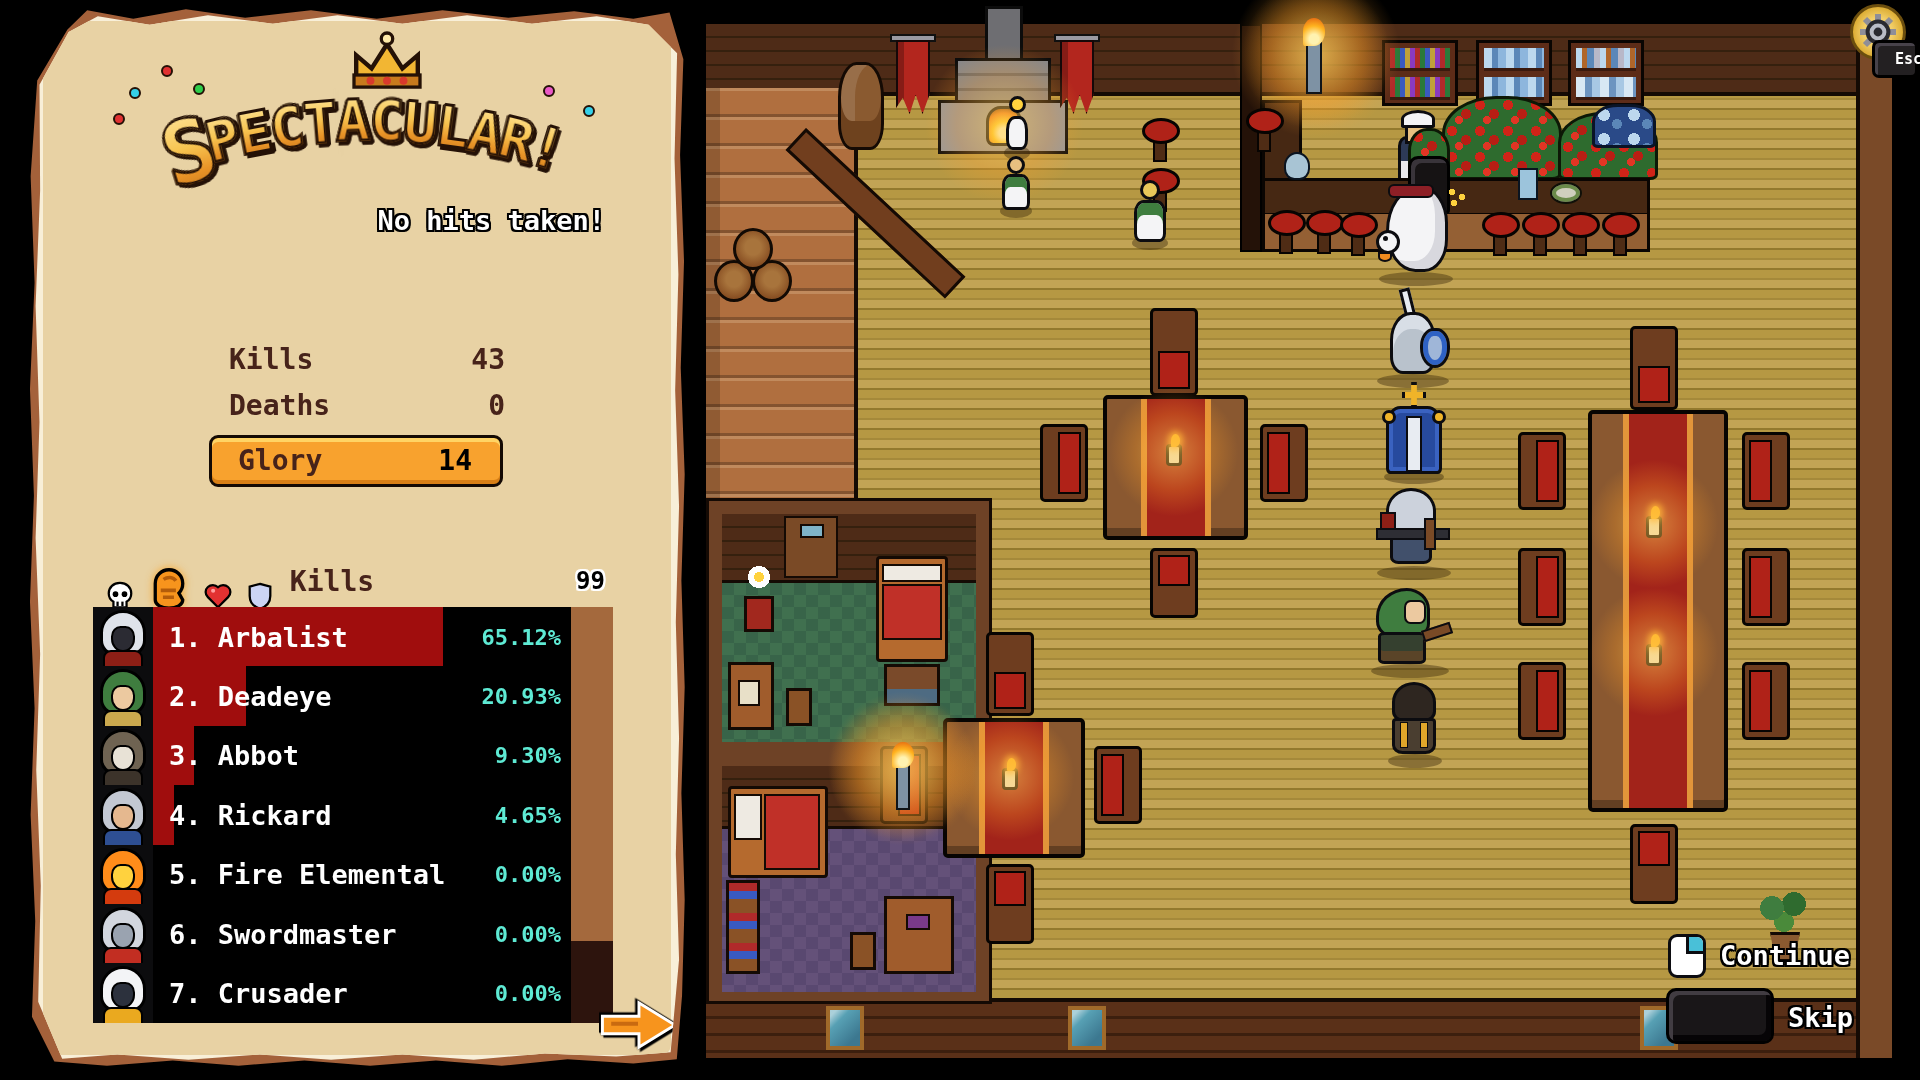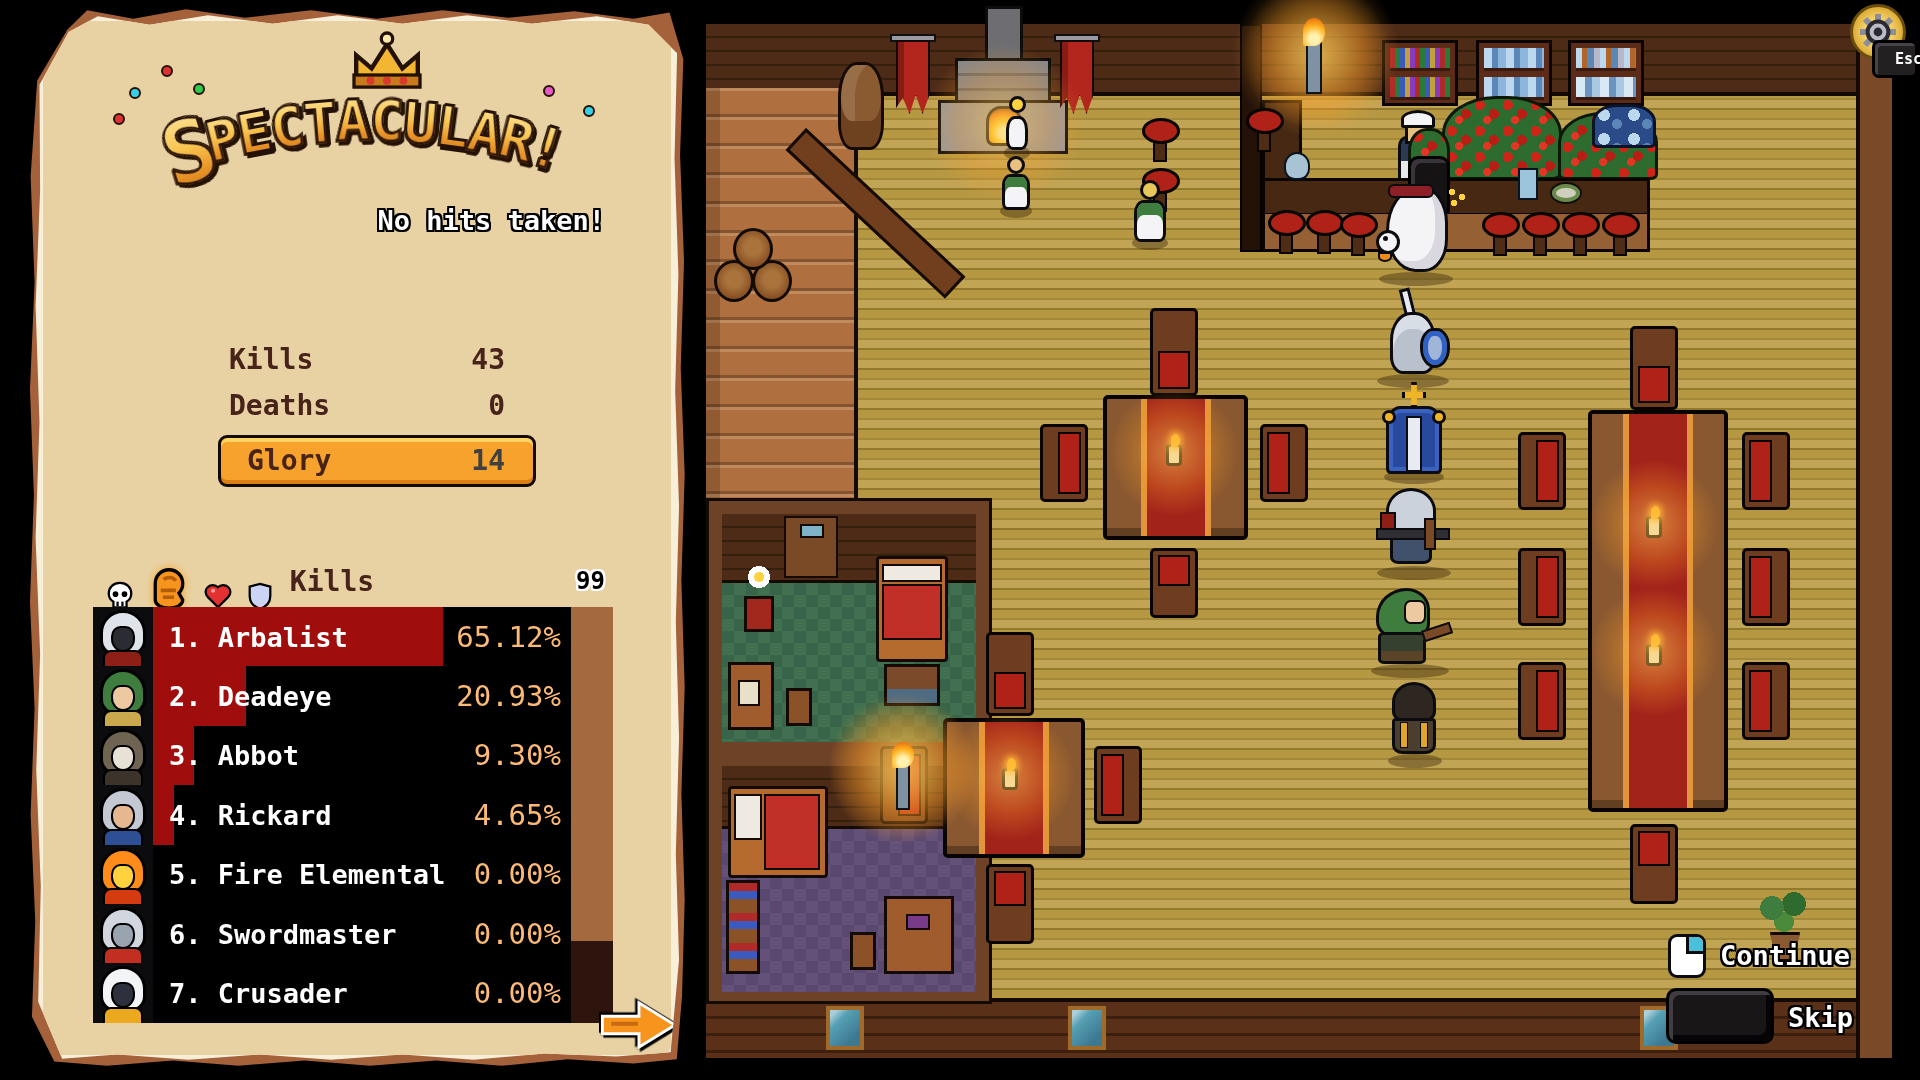--- a/index.html
+++ b/index.html
@@ -21,42 +21,42 @@
     background:linear-gradient(180deg,#ffeaa6 0%,#f8c551 45%,#e89226 72%,#b96f1d 100%);
     -webkit-background-clip:text;background-clip:text;color:transparent;
     -webkit-text-stroke:2px #241106;
     filter:drop-shadow(3px 3px 0 #241106) drop-shadow(-1px 1px 0 #241106) drop-shadow(1px -1px 0 #241106);}
   .gem{position:absolute;border-radius:50%;border:2px solid #241106;width:12px;height:12px;}
   #crown{left:300px;top:10px;z-index:3;}
   #subtitle{right:66px;top:184px;font-size:27px;font-weight:bold;color:#fff;}
   #day{left:0;top:224px;width:100%;text-align:center;font-size:46px;font-weight:bold;color:var(--ink);letter-spacing:2px;}
   .statrow{left:186px;width:276px;height:34px;font-size:28px;font-weight:bold;color:var(--ink);}
   .statrow .sv{position:absolute;right:0;top:0;}
-  #glory{left:166px;top:414px;width:318px;height:52px;background:var(--glory);
+  #glory{left:166px;top:414px;width:294px;height:52px;background:var(--glory);
      border:3px solid #140a04;border-radius:9px;
      box-shadow:inset 0 4px 0 var(--gloryHi), inset 0 -4px 0 var(--gloryLo);
-     font-size:28px;font-weight:bold;color:var(--ink);line-height:46px;margin-left:9px;}
-  #glory .gl{position:absolute;left:26px;} #glory .gv{position:absolute;right:28px;color:#404040;}
+     font-size:28px;font-weight:bold;color:var(--ink);line-height:46px;}
+  #glory .gl{position:absolute;left:26px;} #glory .gv{position:absolute;right:28px;color:#000000;}
 
   #tabs{left:62px;top:538px;height:52px;display:flex;align-items:flex-end;gap:12px;}
   .tab{width:30px;height:30px;cursor:pointer;}
   .tab.sel{width:44px;height:44px;filter:drop-shadow(0 0 4px rgba(250,160,30,.9));}
   #board-title{left:50px;top:544px;width:478px;text-align:center;font-size:28px;font-weight:bold;color:var(--ink);}
   #board-counter{right:66px;top:546px;font-size:24px;font-weight:bold;color:#000;}
 
   #board{left:50px;top:586px;width:478px;height:416px;background:var(--listBg);overflow:hidden;}
   .brow{position:relative;height:59.4px;}
   .bbar{position:absolute;left:60px;top:0;height:100%;background:var(--barRed);}
   .portrait{position:absolute;left:0;top:0;width:60px;height:59.4px;background:#0c0c0e;overflow:hidden;}
   .portrait i{position:absolute;}
   .p-hood{left:7px;right:7px;top:3px;height:40px;border-radius:50% 50% 34% 34%;border:3px solid #000;}
   .p-face{left:18px;right:18px;top:19px;height:22px;border-radius:40% 40% 50% 50%;border:2px solid #000;}
   .p-acc{left:10px;right:10px;bottom:-4px;height:16px;border-radius:8px 8px 0 0;border:2px solid #000;}
   .bname{position:absolute;left:76px;top:50%;transform:translateY(-50%);font-size:27px;font-weight:bold;color:#fff;white-space:nowrap;}
-  .bpct{position:absolute;right:10px;top:50%;transform:translateY(-50%);font-size:29px;font-weight:normal;color:#fdba74;}
+  .bpct{position:absolute;right:10px;top:50%;transform:translateY(-50%);font-size:22px;font-weight:bold;color:#5eead4;}
   #scrollbar{left:528px;top:586px;width:42px;height:416px;background:var(--scrollTrack);}
   #scroll-thumb{position:absolute;left:0;top:0;width:100%;height:334px;background:var(--scrollThumb);cursor:pointer;}
   #next-arrow{left:556px;top:976px;width:78px;height:56px;cursor:pointer;z-index:5;}
 
   
   .wallTex{background:repeating-linear-gradient(180deg,var(--wall) 0 12px,var(--wallLine) 12px 14px);}
   .floorTex{background:repeating-linear-gradient(180deg,var(--floorA) 0 8px,var(--floorB) 8px 10px,var(--floorC) 10px 18px,#93792e 18px 20px);}
   .chair{background:var(--chairBack);border:3px solid #070402;border-radius:5px;}
   .chair i{position:absolute;background:var(--chairRed);border:2px solid #070402;}
   .chair.n i{left:5px;right:5px;bottom:4px;height:42%;}

